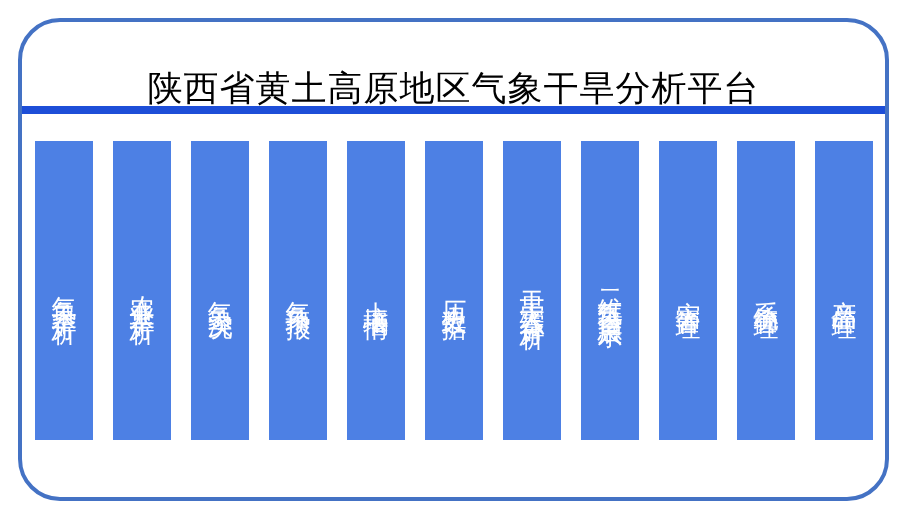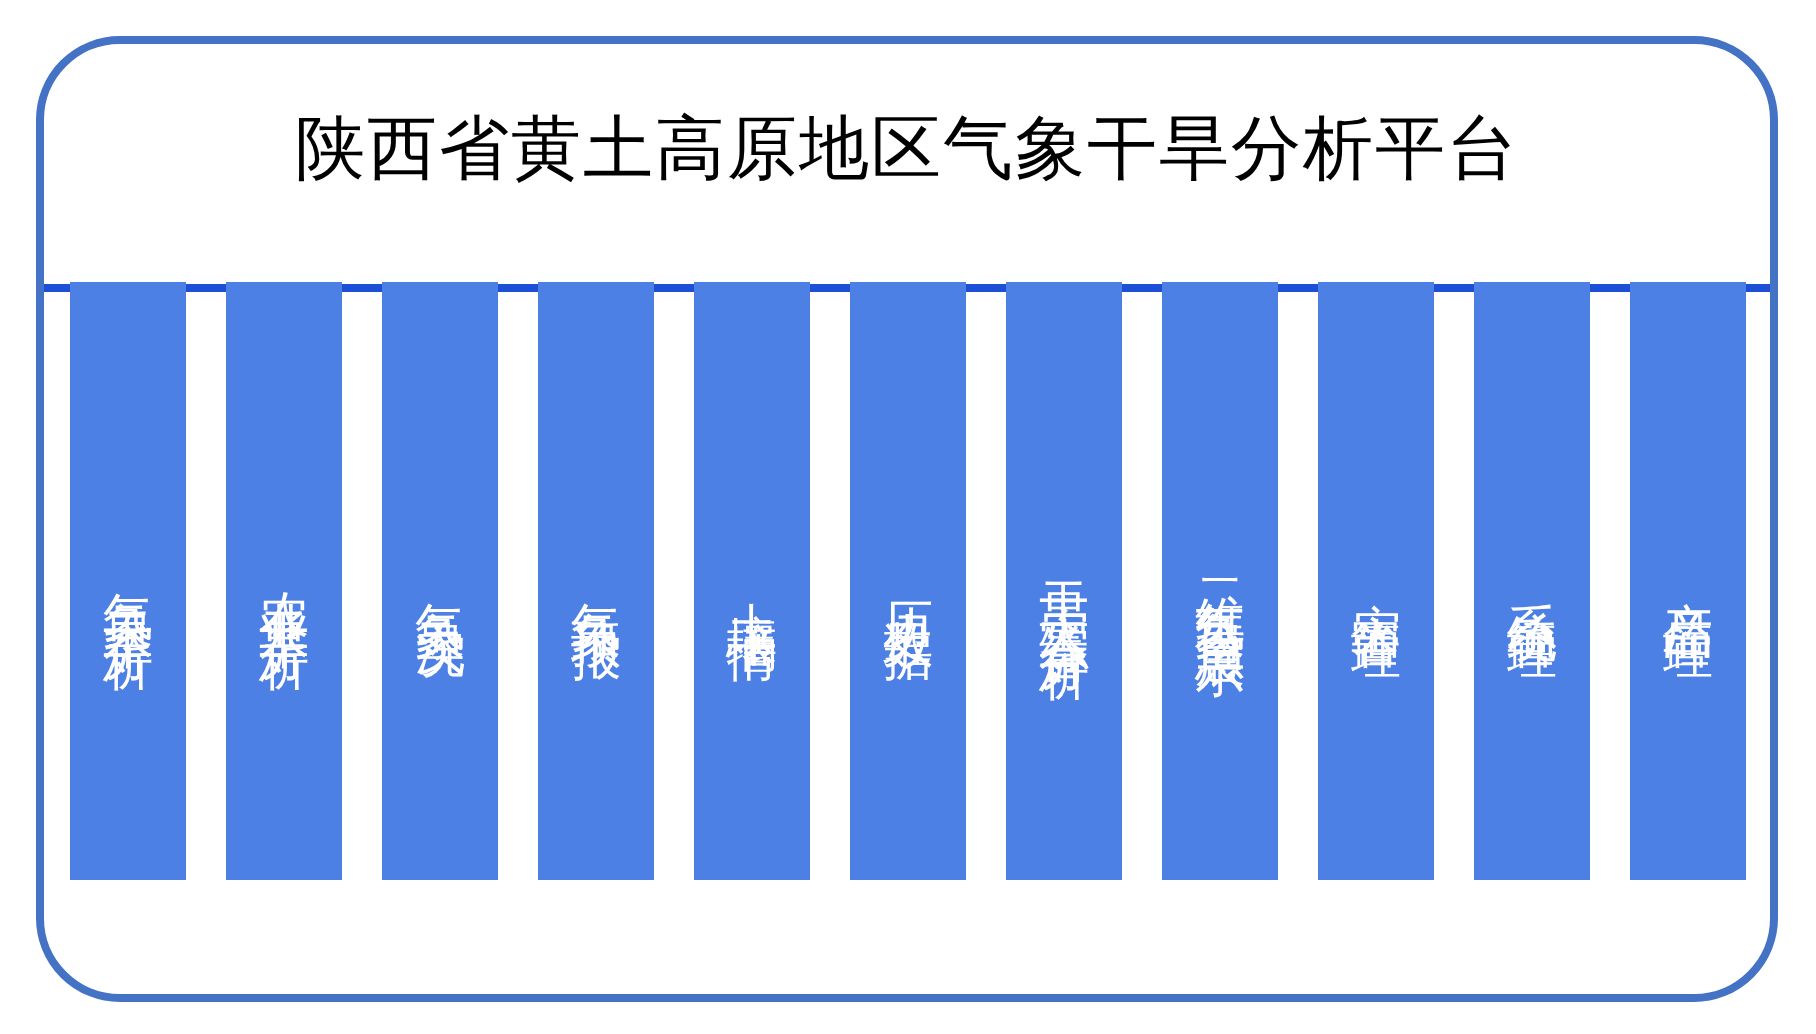--- a/index.html
+++ b/index.html
@@ -25,25 +25,24 @@
     border-radius: 42px;
     background: #ffffff;
   }
 
   #header-band {
     position: absolute;
     left: 0;
     top: 0;
     right: 0;
     height: 84px;
-    border-bottom: 4px solid #1d4ed8;
+    border-bottom: 8px solid #1d4ed8;
     display: flex;
-    align-items: flex-start;
+    align-items: flex-end;
     justify-content: center;
-    margin-top: 36px;
   }
 
   #platform-title {
     color: #000000;
     font-size: 35px;
     line-height: 1;
     letter-spacing: 1px;
     font-weight: 400;
     white-space: nowrap;
     font-family: "DejaVu Sans", "Liberation Sans", sans-serif;

